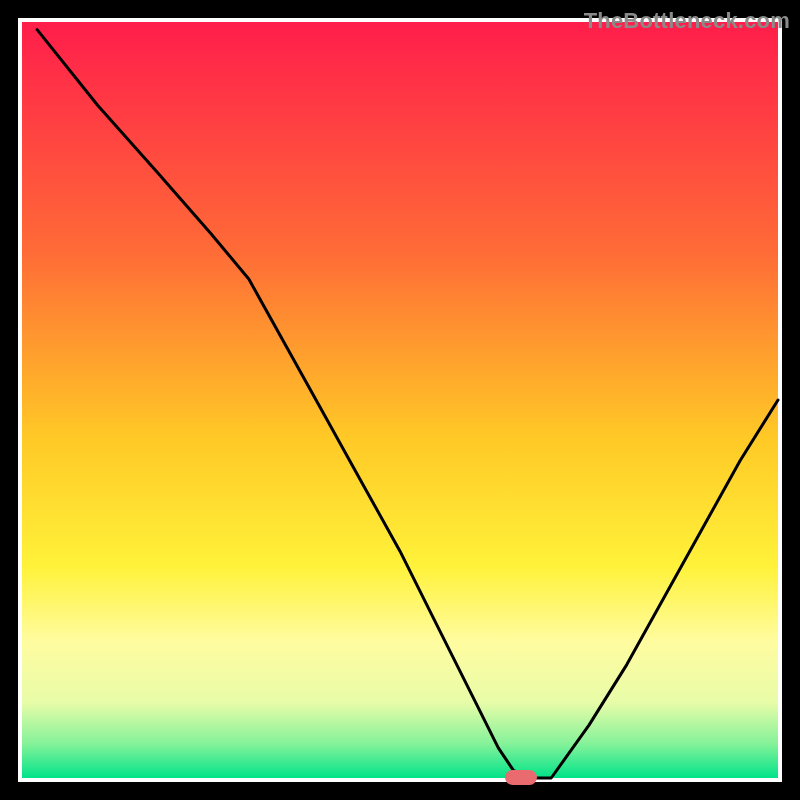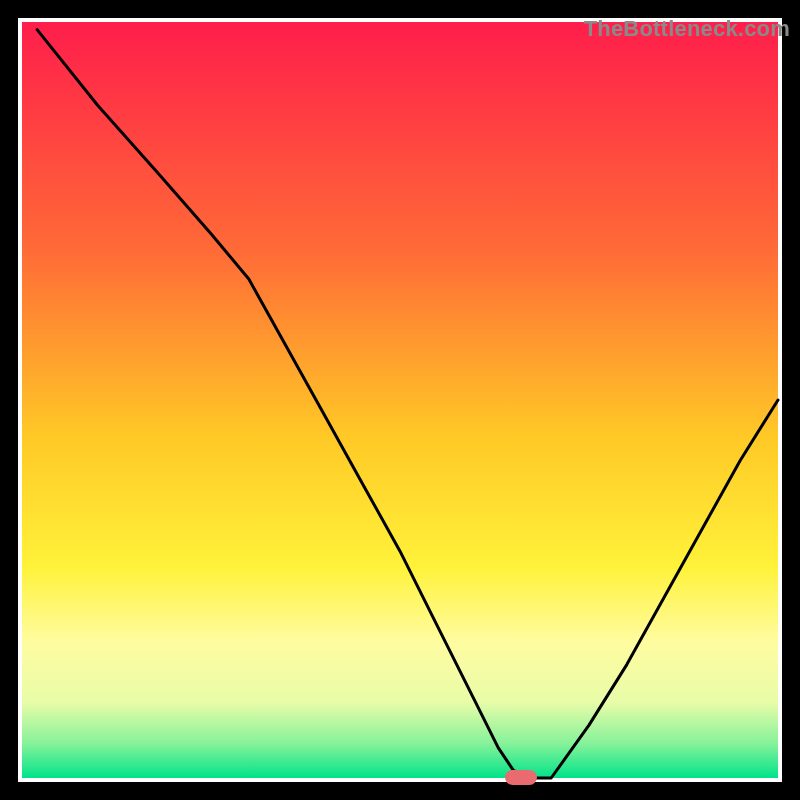--- a/index.html
+++ b/index.html
@@ -13,21 +13,21 @@
   .chart-container {
     position: relative;
     width: 800px;
     height: 800px;
   }
   svg {
     display: block;
   }
   .watermark {
     position: absolute;
-    top: 16px;
+    top: 8px;
     right: 10px;
     font-family: Arial, Helvetica, sans-serif;
     font-size: 22px;
     font-weight: 600;
     color: #8a8a8a;
     letter-spacing: 0.2px;
     user-select: none;
   }
 </style>
 </head>

